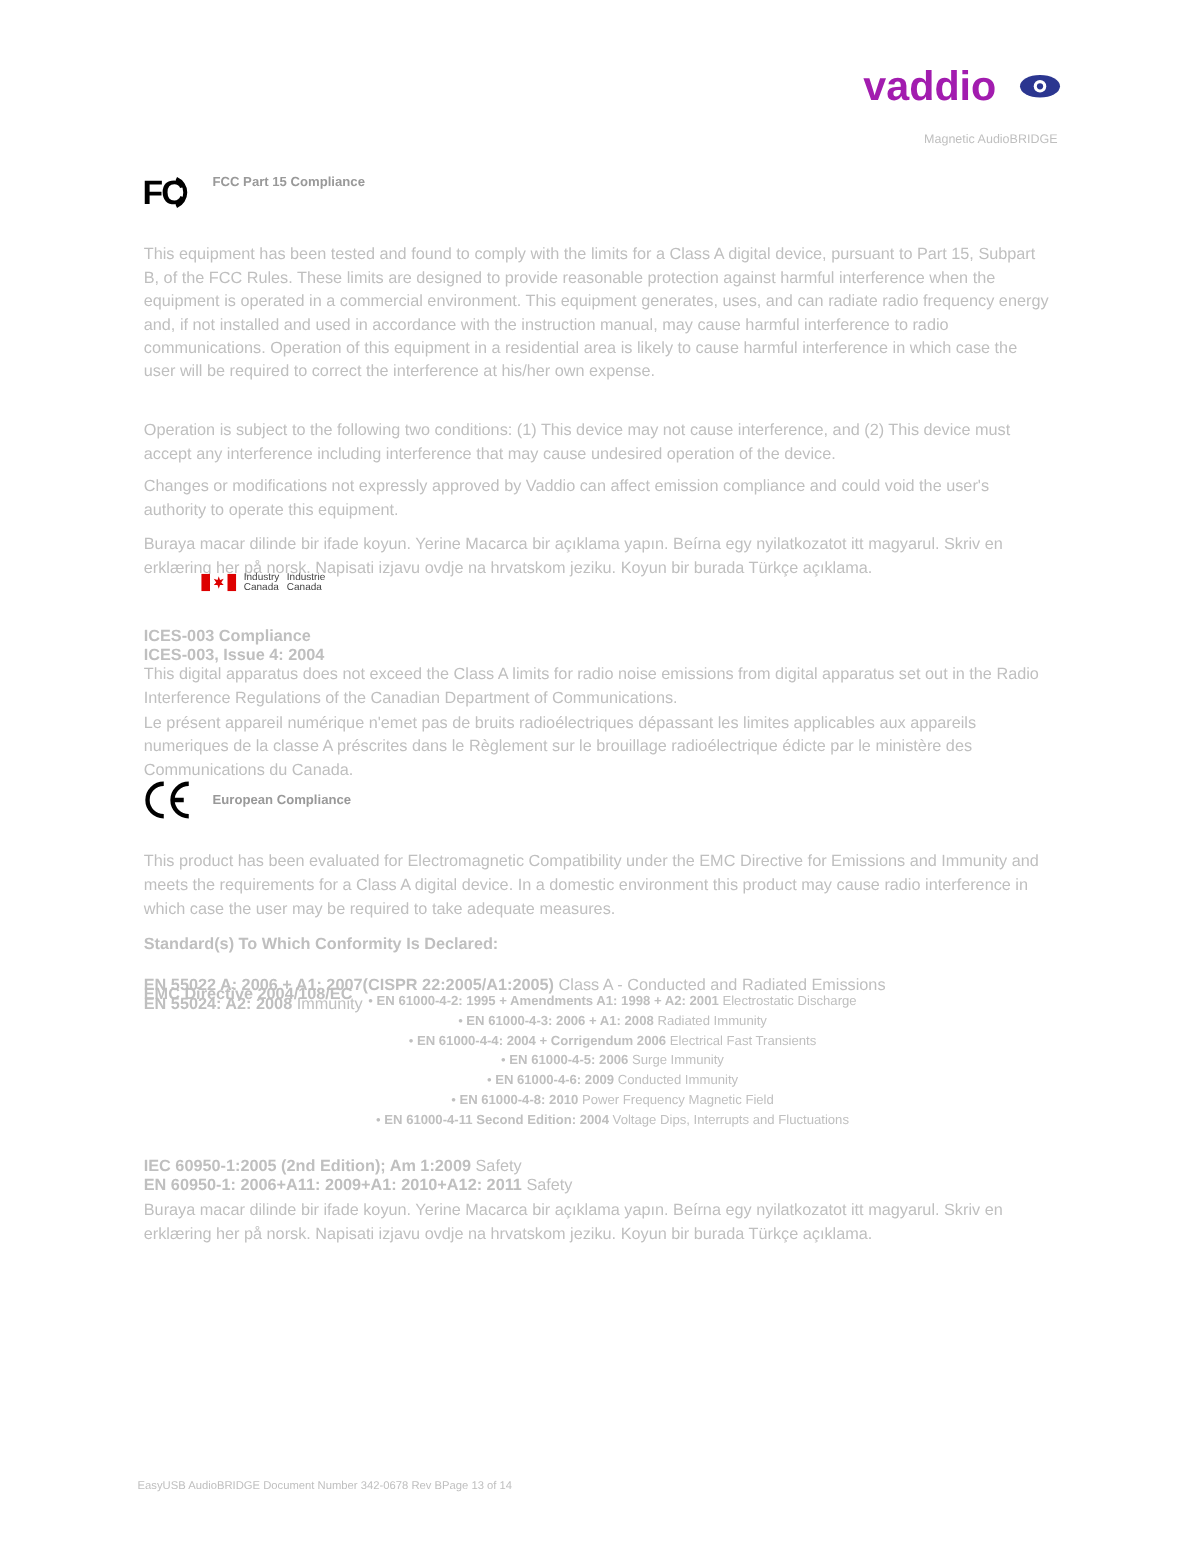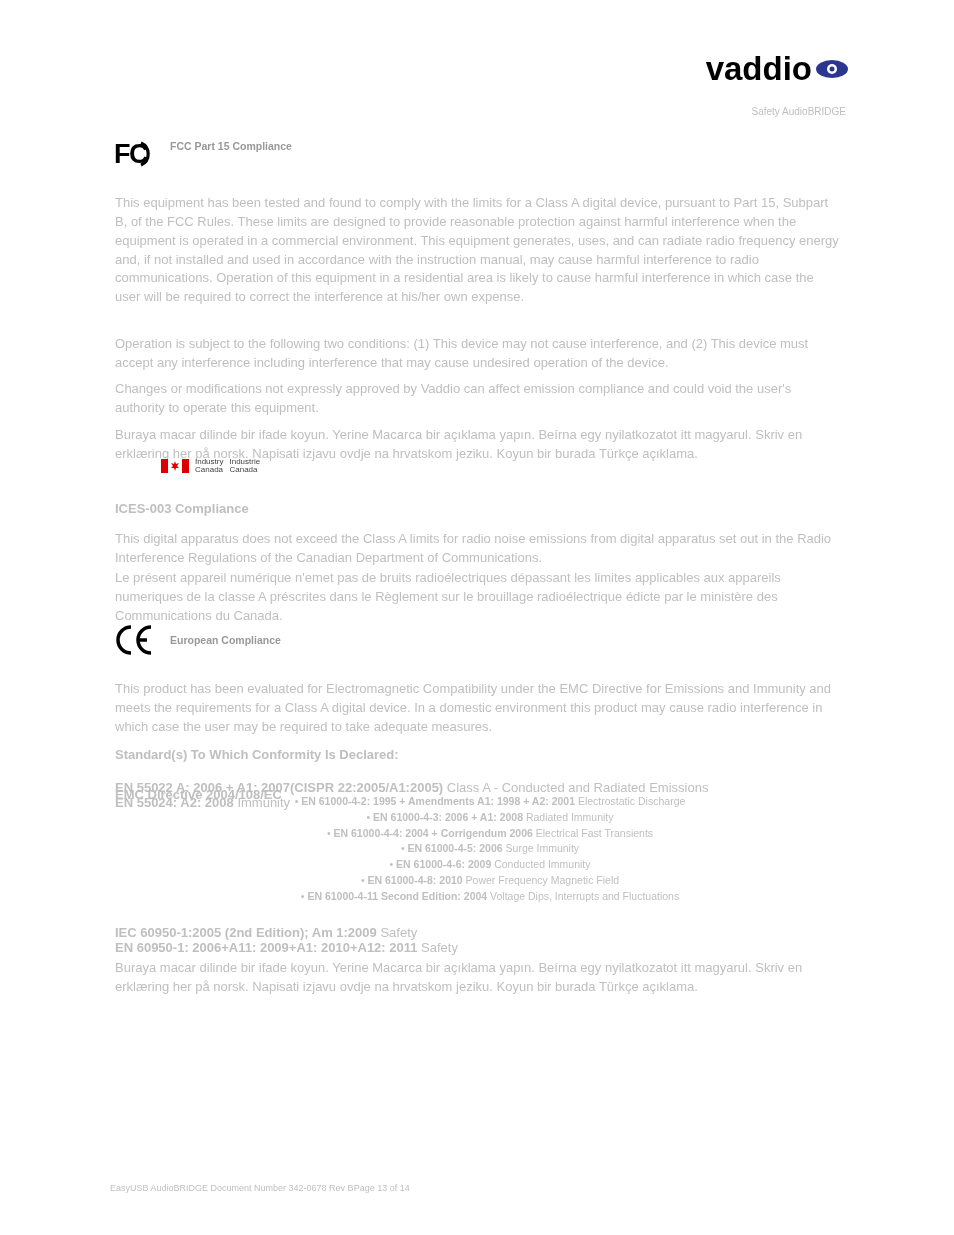--- a/index.html
+++ b/index.html
@@ -12,24 +12,25 @@
     position: relative;
   }
   .page { position: relative; width: 100%; height: 100%; }
   .vaddio-logo {
     position: absolute;
     top: 50px;
     right: 105px;
     font-family: Arial, Helvetica, sans-serif;
     font-weight: 900;
     font-size: 33px;
-    color: #000000;
+    color: #a21caf;
     letter-spacing: 0px;
     display: flex;
     align-items: center;
+    gap: 15px;
   }
   .vaddio-logo .eye {
     display: inline-block;
     width: 34px;
     height: 22px;
     margin-left: 3px;
     position: relative;
   }
   .vaddio-logo .eye svg { display: block; }
   .product-name {
@@ -113,21 +114,21 @@
     <span>vaddio</span>
     <span class="eye">
       <svg viewBox="0 0 34 22" width="34" height="22">
         <ellipse cx="17" cy="11" rx="16" ry="9" fill="#2b3690"></ellipse>
         <circle cx="17" cy="11" r="5" fill="#fff"></circle>
         <circle cx="17" cy="11" r="2.5" fill="#2b3690"></circle>
       </svg>
     </span>
   </div>
 
-  <div class="product-name">Safety AudioBRIDGE</div>
+  <div class="product-name">Magnetic AudioBRIDGE</div>
 
   <div class="fcc-logo">
     <svg width="38" height="30" viewBox="0 0 38 30">
       <text x="0" y="24" font-family="Arial" font-weight="900" font-size="27" fill="#000">F</text>
       <text x="15" y="24" font-family="Arial" font-weight="900" font-size="27" fill="#000">C</text>
       <path d="M 27 4 A 12 12 0 0 1 27 26" stroke="#000" stroke-width="3.2" fill="none"></path>
     </svg>
   </div>
   <div class="section-title" style="top:140px">FCC Part 15 Compliance</div>
 
@@ -148,20 +149,21 @@
     </span>
     <span class="ic-text">
       <span>Industry</span><br><span>Canada</span>
     </span>
     <span class="ic-text">
       <span>Industrie</span><br><span>Canada</span>
     </span>
   </div>
 
   <div class="body-text bold" style="top:484px">ICES-003 Compliance</div>
+  <div class="body-text bold" style="top:499px">ICES-003, Issue 4: 2004</div>
   <div class="body-text" style="top:514px">This digital apparatus does not exceed the Class A limits for radio noise emissions from digital apparatus set out in the Radio Interference Regulations of the Canadian Department of Communications.</div>
   <div class="body-text" style="top:553px">Le présent appareil numérique n'emet pas de bruits radioélectriques dépassant les limites applicables aux appareils numeriques de la classe A préscrites dans le Règlement sur le brouillage radioélectrique édicte par le ministère des Communications du Canada.</div>
 
   <div class="ce-logo">
     <svg width="45" height="32" viewBox="0 0 45 32">
       <path d="M 18 3 A 13 13 0 1 0 18 29" stroke="#000" stroke-width="3.5" fill="none"></path>
       <path d="M 38 3 A 13 13 0 1 0 38 29" stroke="#000" stroke-width="3.5" fill="none"></path>
       <line x1="25" y1="16" x2="34" y2="16" stroke="#000" stroke-width="3.5"></line>
     </svg>
   </div>

